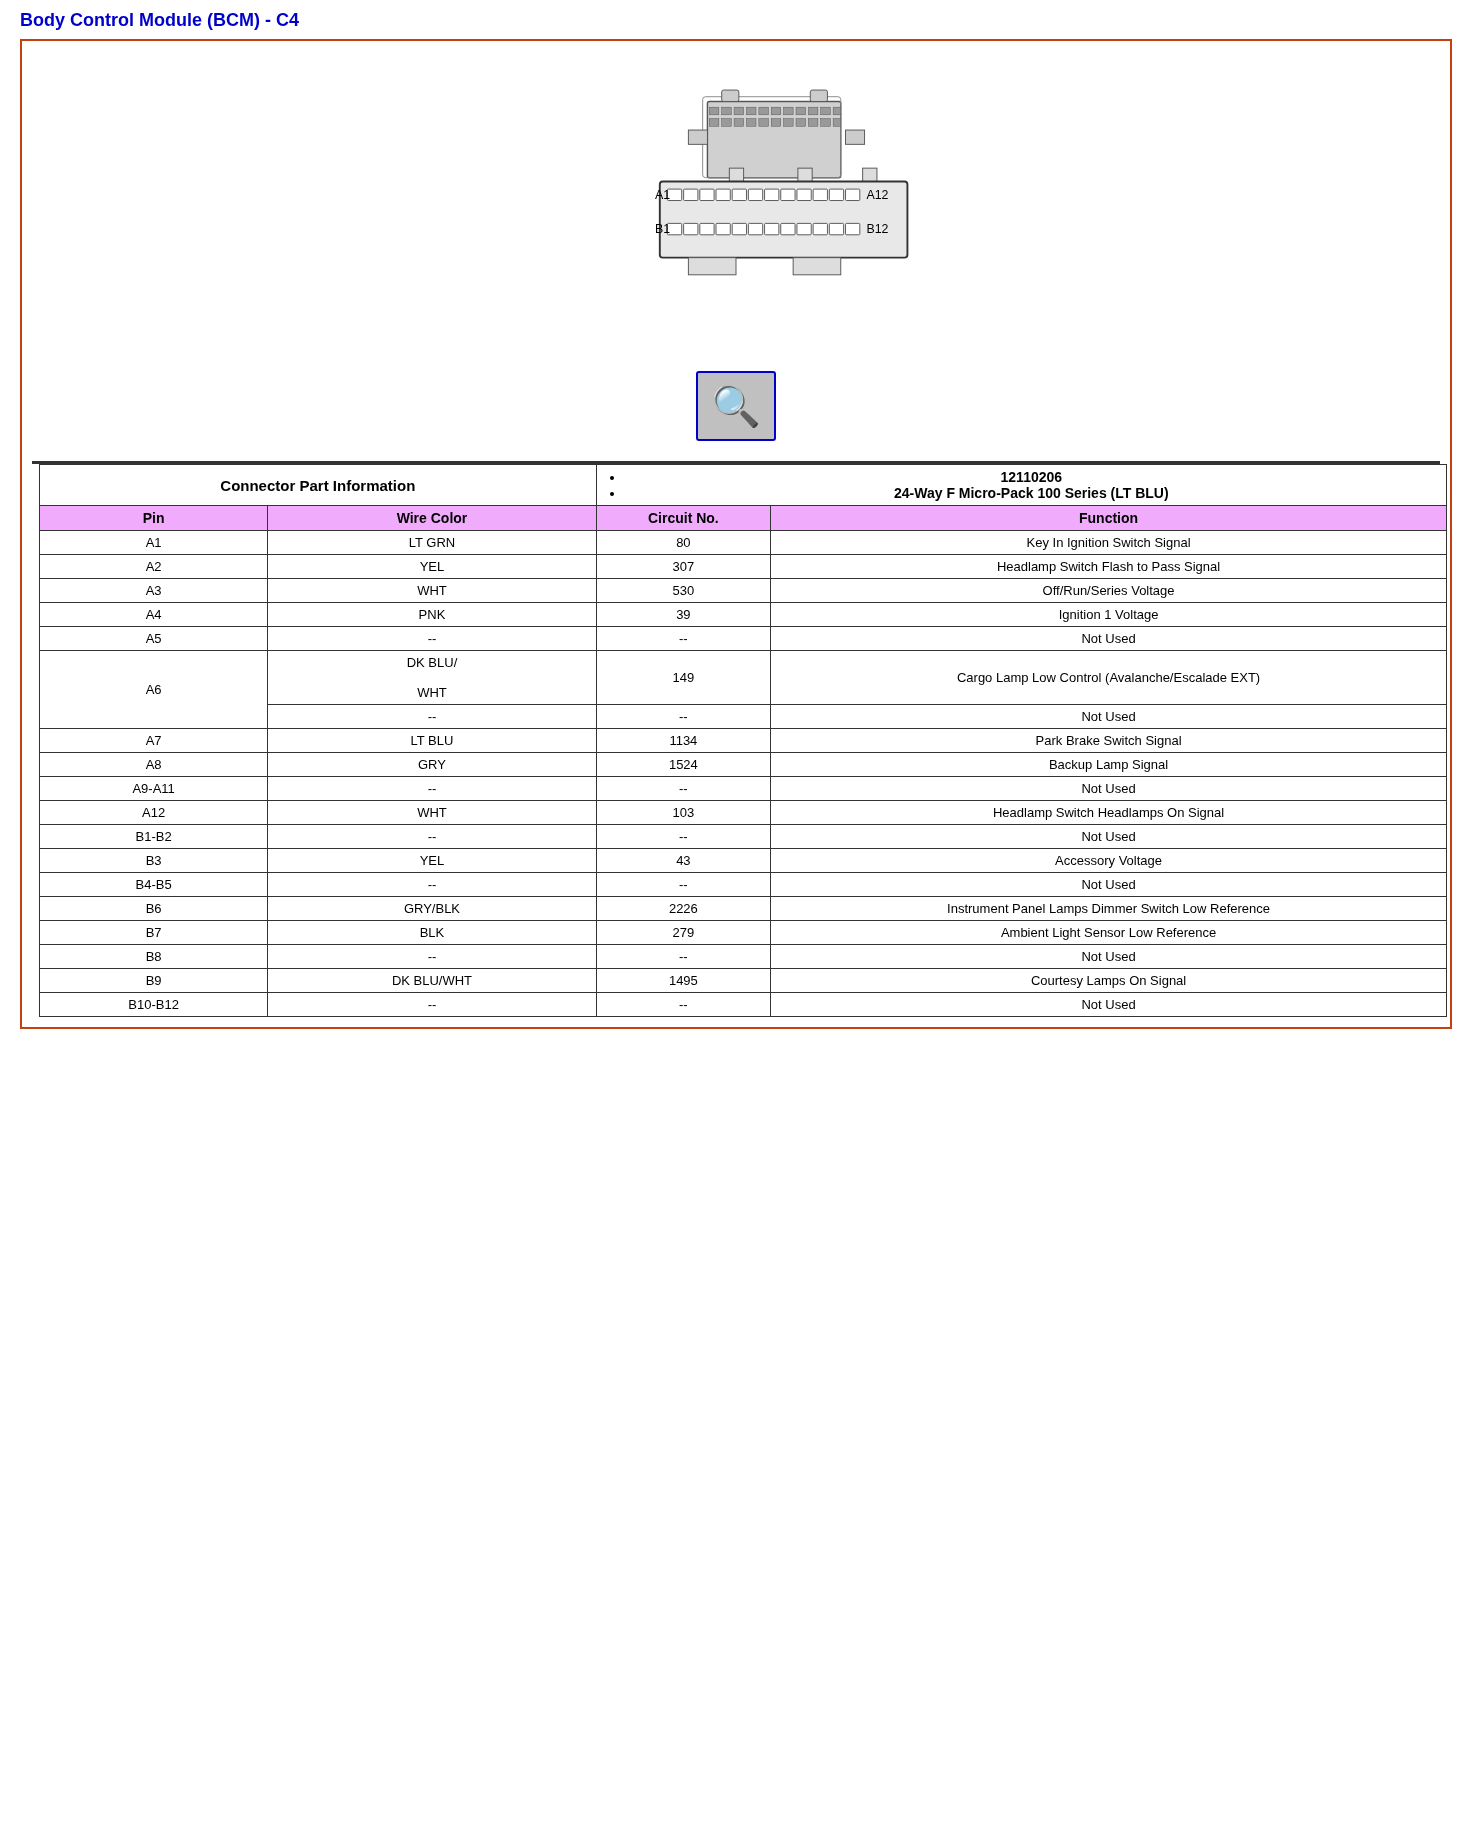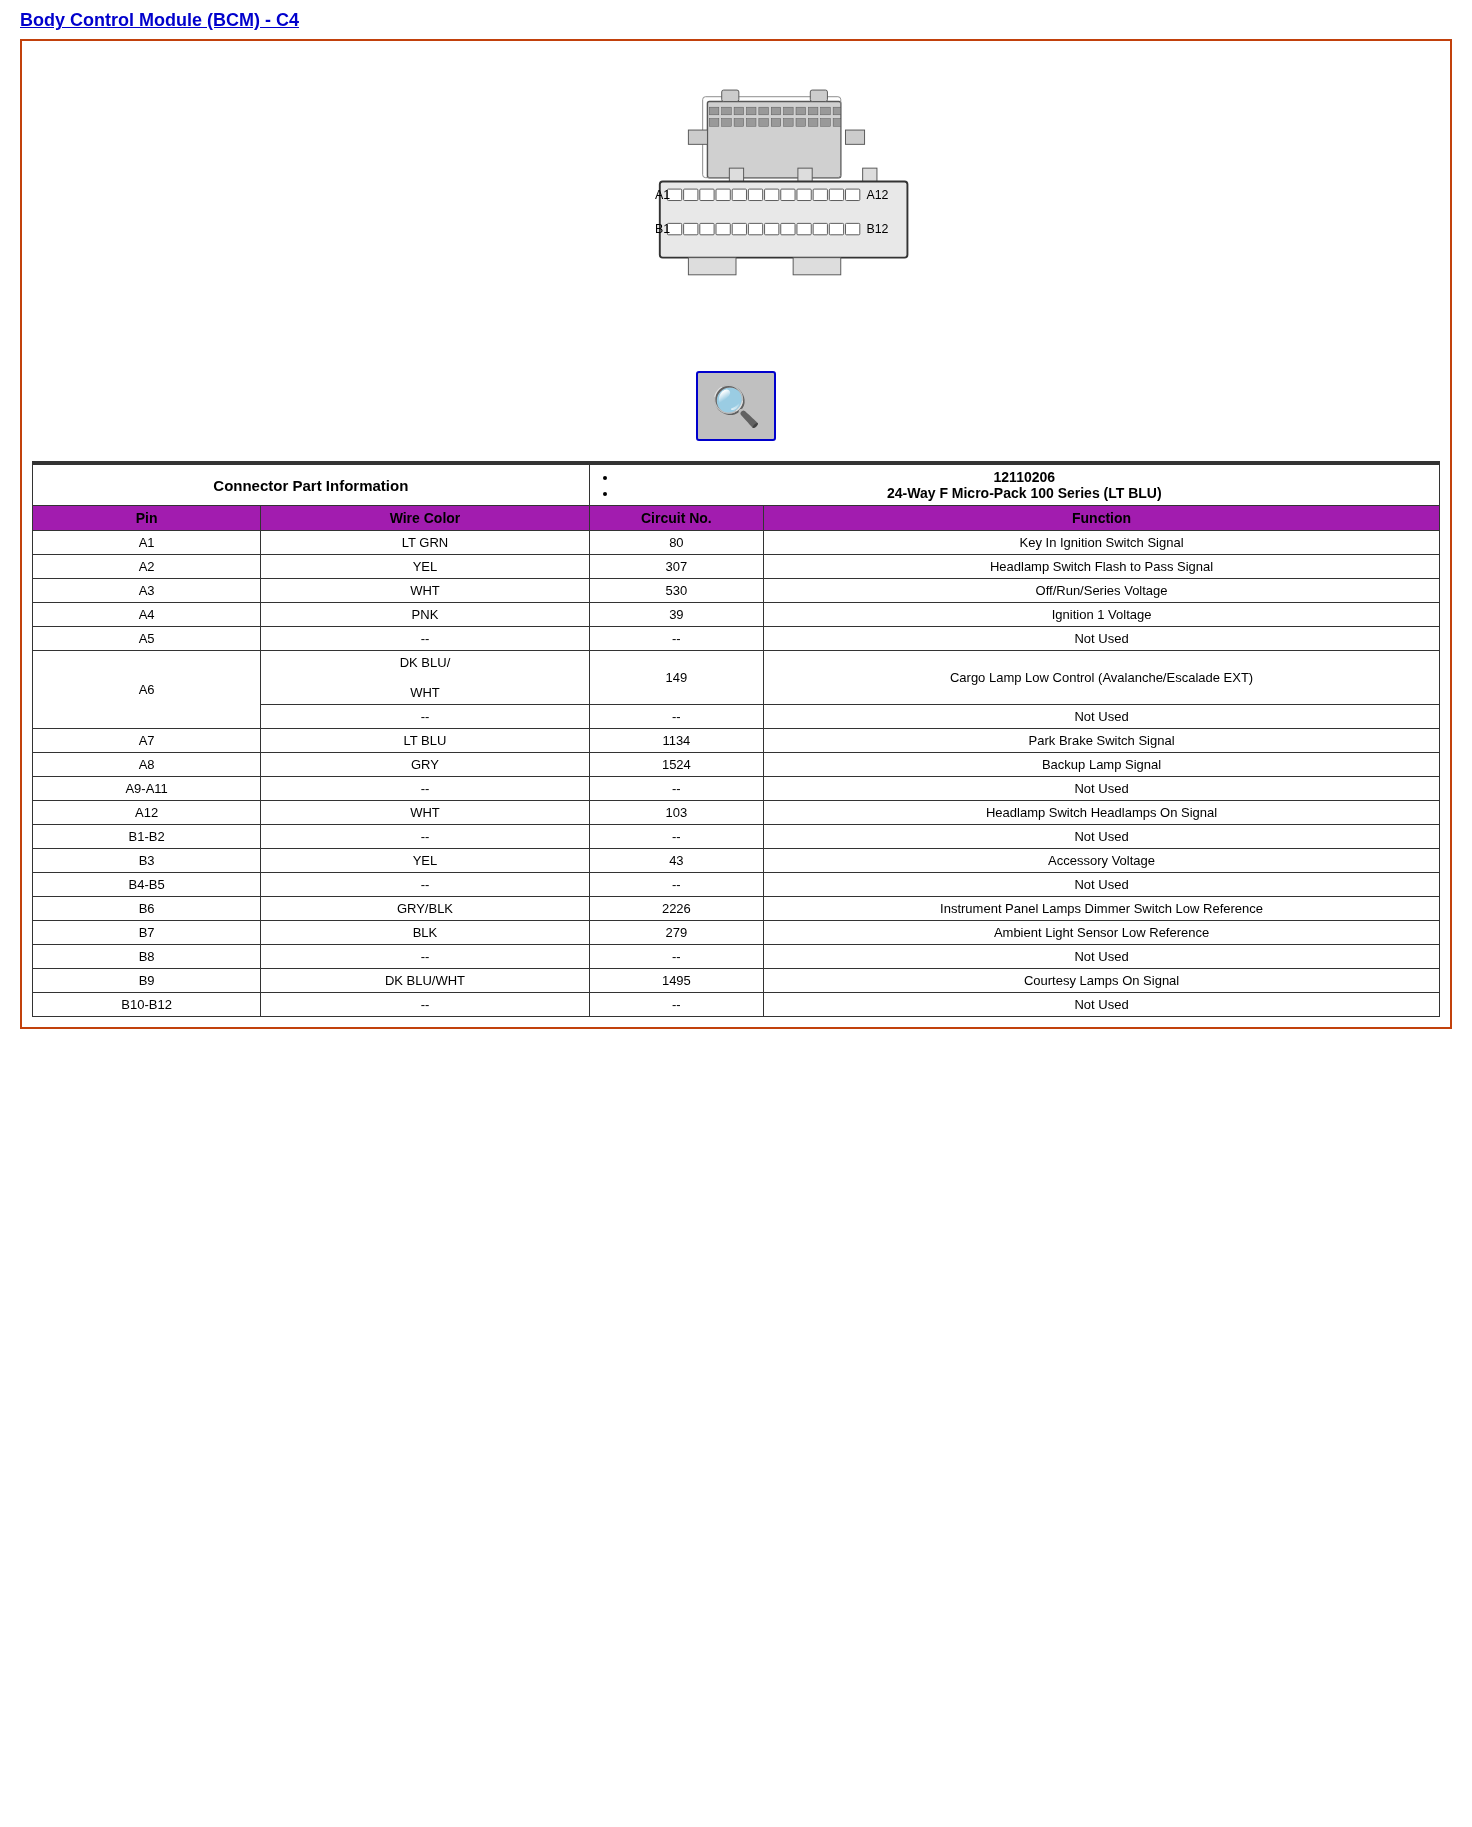--- a/index.html
+++ b/index.html
@@ -8,21 +8,20 @@
       font-size: 14px;
       background: #fff;
       width: 1472px;
       min-height: 1827px;
       padding: 10px 20px 20px 20px;
     }
     .page-title {
       color: #0000cc;
       font-weight: bold;
       font-size: 18px;
-      text-decoration: underline;
       margin-bottom: 8px;
     }
     .main-border {
       border: 2px solid #c2410c;
       padding: 10px;
     }
     .diagram-area {
       display: flex;
       flex-direction: column;
       align-items: center;
@@ -46,20 +45,21 @@
       border-radius: 3px;
       margin-bottom: 10px;
     }
     
     .table-section {
       border-top: 2px solid #333;
     }
     table.connector-table {
       width: 100%;
       border-collapse: collapse;
+      margin-left: 7px;
     }
     table.connector-table td, table.connector-table th {
       border: 1px solid #333;
       padding: 4px 8px;
       text-align: center;
       vertical-align: middle;
     }
     .info-row td {
       text-align: left;
       padding: 6px 10px;
@@ -74,21 +74,21 @@
       text-align: center;
     }
     .info-content ul {
       list-style: disc;
       padding-left: 20px;
       font-weight: bold;
       font-size: 14px;
     }
     .header-row th {
       font-weight: bold;
-      background: #a21caf;
+      background: #f0abfc;
       font-size: 14px;
     }
     .data-row td {
       font-size: 13px;
     }
     .data-row td:first-child {
       font-weight: normal;
     }
     .function-col {
       text-align: right;

